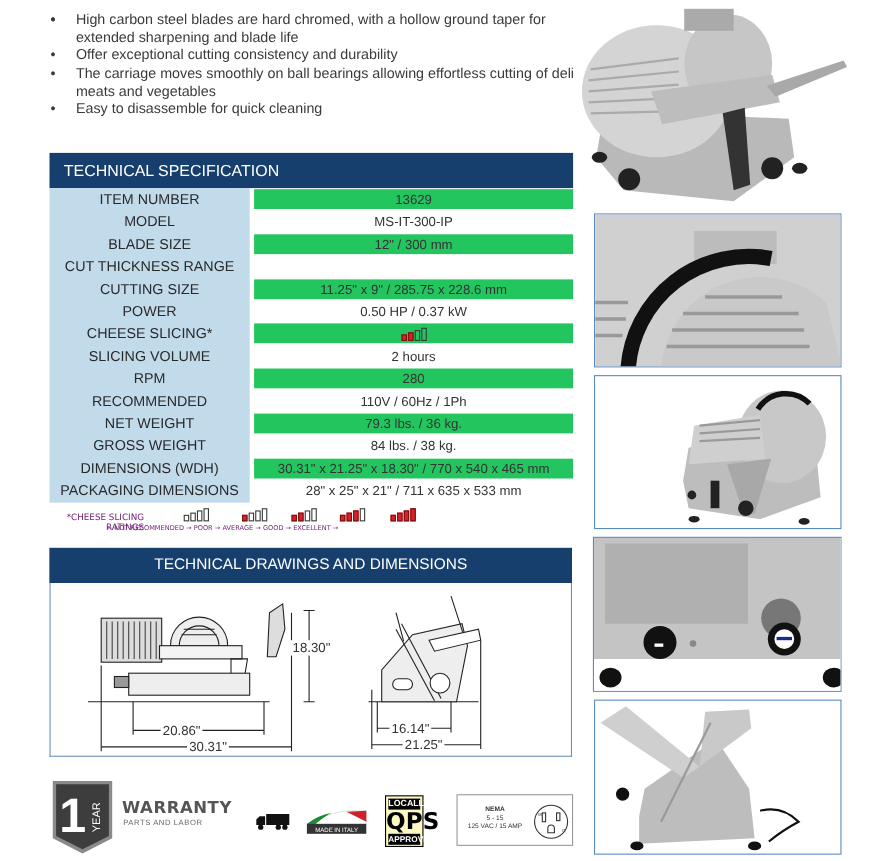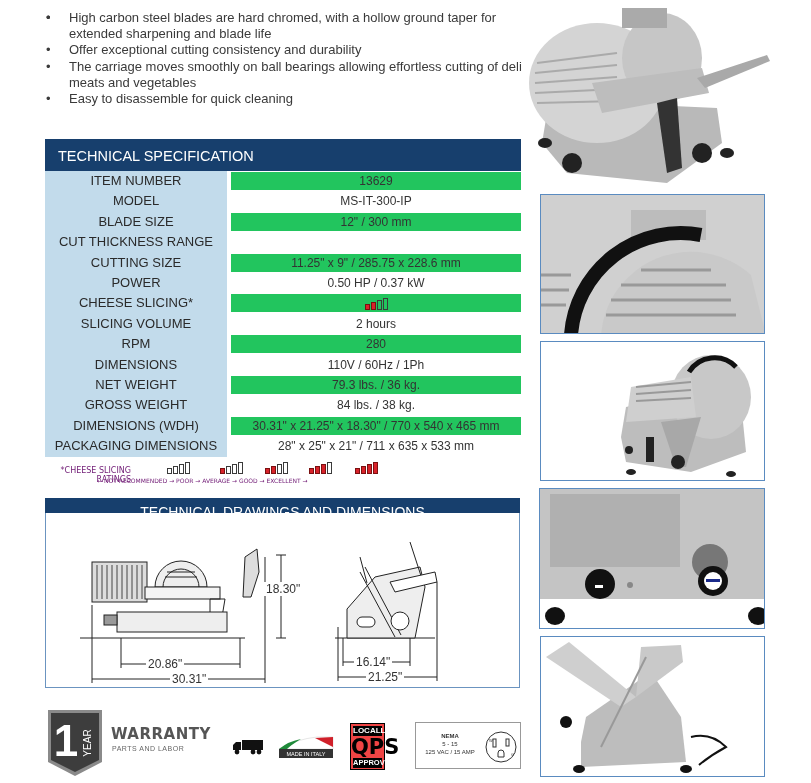--- a/index.html
+++ b/index.html
@@ -24,30 +24,30 @@
   .cheese-icon span.on { background: #d8222a; border-color: #7a1010; }
 
   
   .rating-legend { position: absolute; left: 43px; top: 460px; width: 420px; height: 28px; font-weight: normal; color: #701a75; }
   .rating-legend .title { position: absolute; left: 0; top: 6px; font-size: 8px; line-height: 9px; text-align: right; width: 88px; font-family: "DejaVu Sans", sans-serif; }
   .rating-legend .scale { position: absolute; left: 54px; top: 17px; font-size: 6px; white-space: nowrap; font-family: "DejaVu Sans", sans-serif; }
   .rating-legend .icons { position: absolute; top: 2px; }
 
   
   .draw-panel { position: absolute; left: 45px; top: 498px; width: 475px; height: 190px; border: 1px solid #6b94c0; border-top: none; }
-  .draw-header { position: absolute; left: 45px; top: 498px; width: 475px; height: 15px; background: #173f6d; color: #ffffff; font-size: 14px; text-align: center; line-height: 29px; }
+  .draw-header { position: absolute; left: 45px; top: 498px; width: 475px; height: 32px; background: #173f6d; color: #ffffff; font-size: 14px; text-align: center; line-height: 29px; }
   .dim { position: absolute; font-size: 12px; color: #333; background: #fff; padding: 0 2px; }
 
   
   .warranty-shield { position: absolute; left: 46px; top: 708px; width: 58px; height: 70px; }
   .warranty-title { position: absolute; left: 111px; top: 725px; font-size: 15px; font-weight: bold; color: #555; letter-spacing: 0.5px; font-family: "DejaVu Sans", sans-serif; }
   .warranty-sub { position: absolute; left: 112px; top: 745px; font-size: 7px; color: #666; letter-spacing: 0.5px; }
   .truck { position: absolute; left: 232px; top: 739px; }
   .italy { position: absolute; left: 277px; top: 735px; width: 58px; height: 26px; }
-  .qps { position: absolute; left: 350px; top: 723px; width: 35px; height: 47px; border: 1px solid #000; background: #ef4444; text-align: center; }
+  .qps { position: absolute; left: 350px; top: 723px; width: 35px; height: 47px; border: 1px solid #000; background: #fef9c3; text-align: center; }
   .qps .top { background: #000; color: #fff; font-size: 8px; font-weight: bold; margin: 2px 2px 0; line-height: 10px; }
   .qps .mid { font-size: 21px; font-weight: 900; line-height: 22px; color: #000; font-family: "DejaVu Sans", sans-serif; }
   .qps .bot { background: #000; color: #fff; font-size: 7.5px; font-weight: bold; margin: 0 2px; line-height: 10px; }
   .nema { position: absolute; left: 415px; top: 722px; width: 106px; height: 47px; border: 1px solid #999; }
   .nema .txt { position: absolute; left: 3px; top: 9px; width: 62px; text-align: center; font-size: 6px; line-height: 8px; color: #333; }
   .nema .outlet { position: absolute; left: 68px; top: 7px; }
 
   
   .photo { position: absolute; background: #fff; overflow: hidden; }
   .photo.framed { border: 1px solid #5a8bc0; }
@@ -104,21 +104,21 @@
   </div>
   <div class="spec-row" style="top:142.8px">
     <div class="lbl">SLICING VOLUME</div>
     <div class="val">2 hours</div>
   </div>
   <div class="spec-row shade" style="top:163.2px">
     <div class="lbl">RPM</div>
     <div class="val">280</div>
   </div>
   <div class="spec-row" style="top:183.6px">
-    <div class="lbl">DIMENSIONS</div>
+    <div class="lbl">RECOMMENDED</div>
     <div class="val">110V / 60Hz / 1Ph</div>
   </div>
   <div class="spec-row shade" style="top:204px">
     <div class="lbl">NET WEIGHT</div>
     <div class="val">79.3 lbs. / 36 kg.</div>
   </div>
   <div class="spec-row" style="top:224.4px">
     <div class="lbl">GROSS WEIGHT</div>
     <div class="val">84 lbs. / 38 kg.</div>
   </div>

